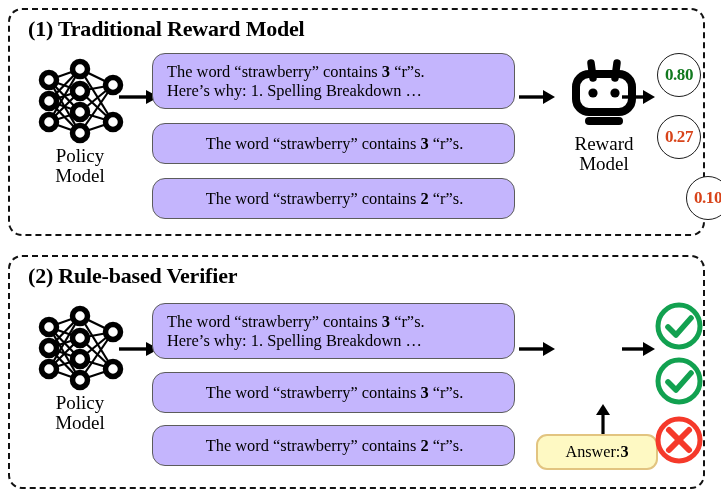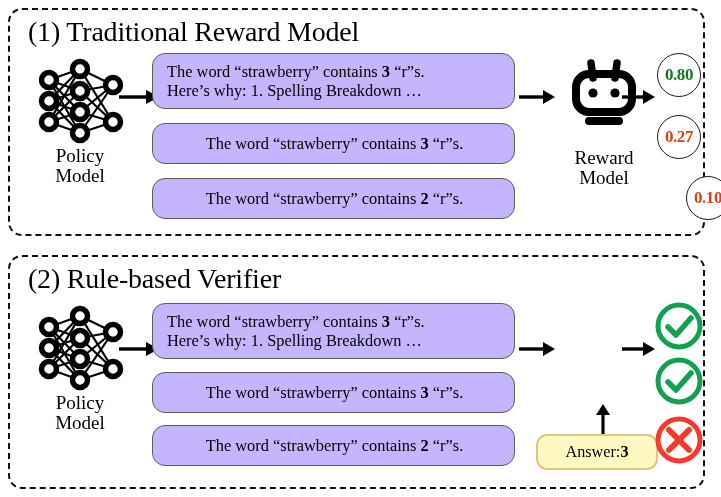--- a/index.html
+++ b/index.html
@@ -32,22 +32,22 @@
     box-sizing: border-box;
     background: #fff;
   }
   #panel-1 { top: 8px;   height: 228px; }
   #panel-2 { top: 255px; height: 234px; }
 
   .panel-title {
     position: absolute;
     left: 18px;
     top: 6px;
-    font-weight: normal;
-    font-size: 28px;
+    font-weight: bold;
+    font-size: 22px;
     letter-spacing: -0.2px;
     white-space: nowrap;
   }
 
   
   .policy-block {
     position: absolute;
     width: 124px;
     text-align: center;
   }
@@ -77,21 +77,21 @@
 
   
   .judge-block {
     position: absolute;
     width: 112px;
     text-align: center;
   }
   .judge-caption {
     font-size: 19px;
     line-height: 1.04;
-    margin-top: 18px;
+    margin-top: 4px;
   }
   .robot-icon { display:block; margin: 0 auto; }
 
   
   .arrow { position: absolute; }
 
   
   .score {
     position: absolute;
     width: 44px;

